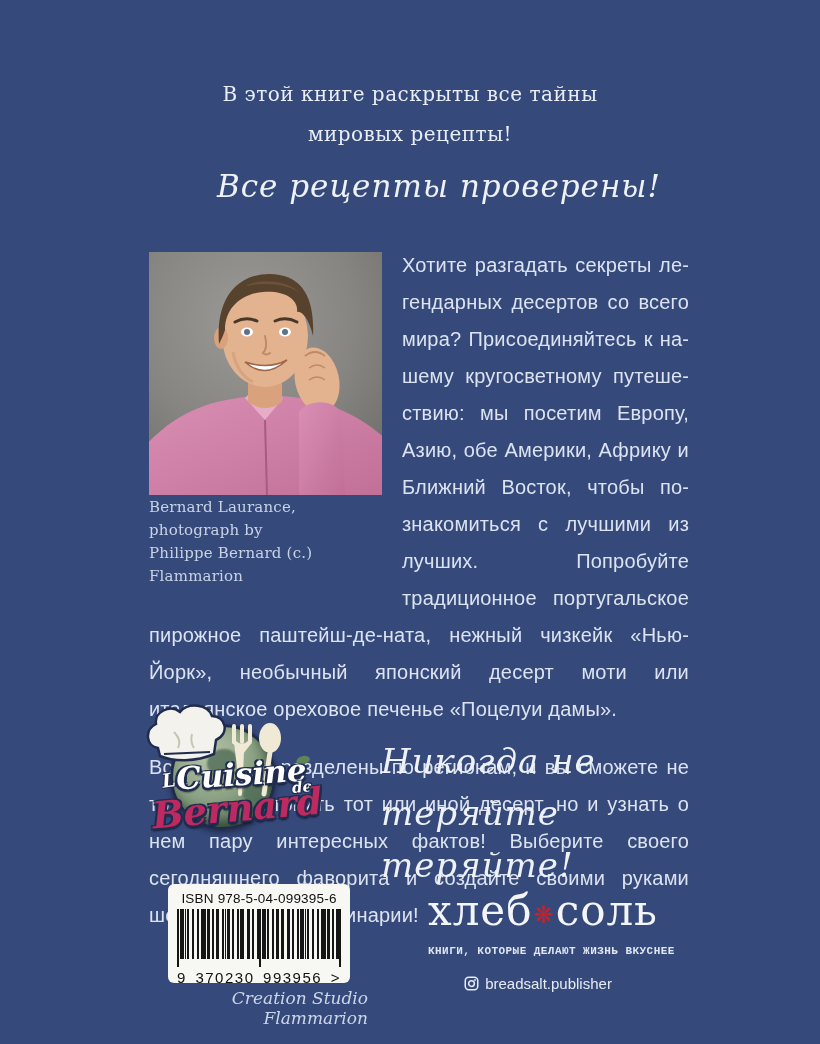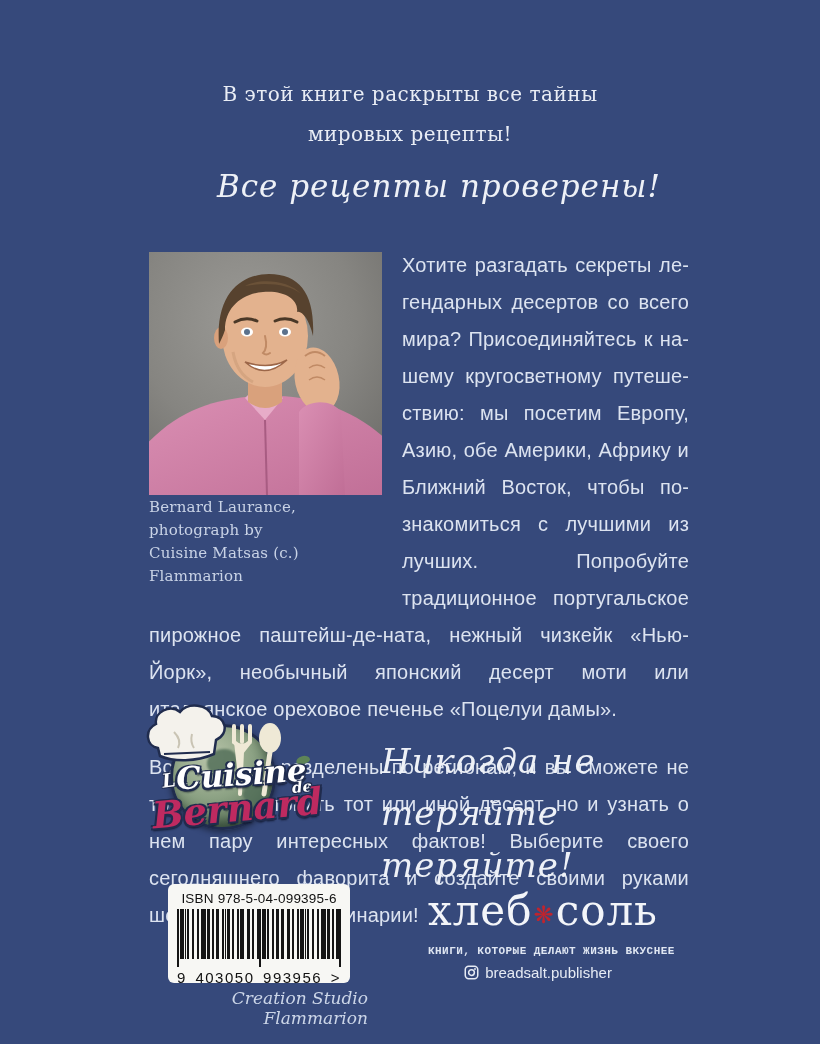--- a/index.html
+++ b/index.html
@@ -136,21 +136,21 @@
   }
   .pub-flower{
     display:inline-block;font-size:24px;color:#C0242E;
     transform:translateY(-2px);margin:0 1px;
   }
   .pub-tagline{
     margin-top:5px;font-size:11px;font-weight:bold;letter-spacing:.45px;
     color:#DFE6F2;white-space:nowrap;font-family:Liberation Mono, monospace;
   }
   .pub-insta{
-    margin-top:7px;display:flex;justify-content:center;align-items:center;gap:6px;
+    margin-top:18px;display:flex;justify-content:center;align-items:center;gap:6px;
     font-size:15px;color:#E6EBF4;
   }
   .ig-icon{display:inline-block;width:15px;height:15px;}
 </style>
 </head>
 <body>
 
 <div class="abs headline">
   <div>В этой книге раскрыты все тайны</div>
   <div>мировых рецепты!</div>
@@ -202,21 +202,21 @@
         <path d="M84,100 Q88,122 104,130" stroke="#C79873" stroke-width="3" fill="none" opacity=".5"></path>
 
         <ellipse cx="168" cy="128" rx="22" ry="33" fill="#E3B28E" transform="rotate(-12 168 128)"></ellipse>
         <path d="M156,104 Q166,96 176,104" stroke="#C08A65" stroke-width="2" fill="none"></path>
         <path d="M160,116 Q168,110 176,116 M160,128 Q168,122 176,128" stroke="#C08A65" stroke-width="1.5" fill="none"></path>
         <path d="M150,160 C158,148 182,146 192,160 L196,243 L150,243 Z" fill="url(#shirtG)"></path>
       </svg>
     </div>
     <div class="photo-caption">
       <div>Bernard Laurance, photograph by</div>
-      <div>Cuisine Matsas (c.) Flammarion</div>
+      <div>Philippe Bernard (c.) Flammarion</div>
     </div>
   </div>
   <p>Хотите разгадать секреты ле­гендарных десертов со всего мира? Присоединяйтесь к на­шему кругосветному путеше­ствию: мы посетим Европу, Азию, обе Америки, Африку и Ближний Восток, чтобы по­знакомиться с лучшими из луч­ших. Попробуйте традицион­ное португальское пирожное паштейш-де-ната, нежный чиз­кейк «Нью-Йорк», необычный японский десерт моти или итальянское ореховое печенье «Поцелуи дамы».</p>
   <p>Все рецепты разделены по регионам, и вы сможете не толь­ко приготовить тот или иной десерт, но и узнать о нем пару интересных фактов! Выберите своего сегодняшнего фаворита и создайте своими руками шедевр мировой кулинарии!</p>
 </div>
 
 <div class="abs logo-box">
   <div class="globe">
     <div class="continent c1"></div>
     <div class="continent c2"></div>
@@ -252,21 +252,21 @@
 
 <div class="abs barcode-box">
   <div class="isbn">ISBN 978-5-04-099395-6</div>
   <div class="bars">
     <div class="guard g-left"></div>
     <div class="guard g-mid"></div>
     <div class="guard g-right"></div>
   </div>
   <div class="barcode-digits">
     <span>9</span>
-    <span>403050</span>
+    <span>370230</span>
     <span>993956</span>
     <span>&gt;</span>
   </div>
 </div>
 
 <div class="abs studio">Creation Studio Flammarion</div>
 
 <div class="abs publisher">
   <div class="pub-name">
     <span>хлеб</span><span class="pub-flower">❋</span><span>соль</span>

